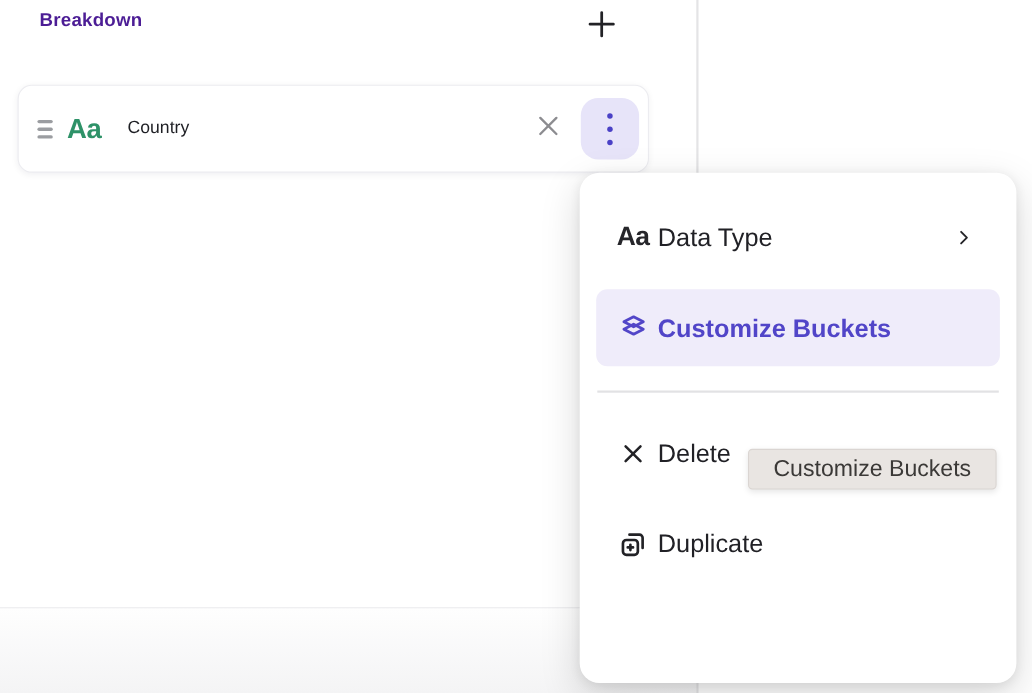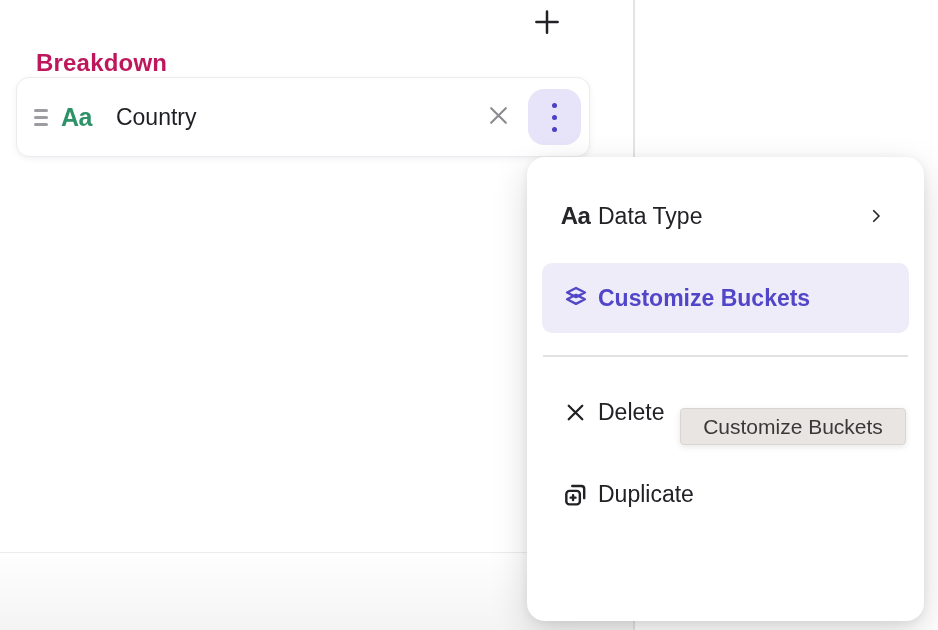--- a/index.html
+++ b/index.html
@@ -14,34 +14,34 @@
 
   
   .v-divider { position:absolute; left:633px; top:0; width:2px; height:630px; background:#e4e4e6; z-index:1; }
 
   
   .footer-divider { position:absolute; left:0; top:552px; width:633px; height:1px; background:#ececee; z-index:1; }
   .footer-area { position:absolute; left:0; top:553px; width:633px; height:77px;
     background:linear-gradient(180deg,#fefefe 0%,#f4f4f5 100%); z-index:0; }
 
   
-  .panel-title { position:absolute; left:36px; top:9px; font-size:24px; font-weight:700; color:#be185d; letter-spacing:.2px; z-index:2;margin-top:40px; }
+  .panel-title { position:absolute; left:36px; top:9px; font-size:17px; font-weight:700; color:#4c1d95; letter-spacing:.2px; z-index:2; }
   .add-btn { position:absolute; left:527px; top:4px; width:40px; height:40px; display:flex; align-items:center; justify-content:center; cursor:pointer; z-index:2; }
 
   
   .field-card {
     position:absolute; left:16px; top:77px; width:574px; height:80px;
     background:#ffffff; border:1px solid #ececf0; border-radius:13px;
     box-shadow:0 2px 6px rgba(25,25,50,.06);
     display:flex; align-items:center; z-index:2;
   }
   .drag-handle { margin-left:17px; width:14px; display:flex; flex-direction:column; gap:4px; cursor:grab; }
   .drag-handle i { display:block; height:3px; border-radius:2px; background:#9b9da1; }
   .type-glyph { margin-left:13px; font-size:25px; font-weight:600; color:#2e9268; letter-spacing:-.5px; }
-  .field-label { margin-left:24px; font-size:23px; font-weight:500; color:#1e1f24;text-align:center; }
+  .field-label { margin-left:24px; font-size:16px; font-weight:500; color:#1e1f24;text-align:center; }
   .close-btn { margin-left:auto; margin-right:16px; width:28px; height:28px; display:flex; align-items:center; justify-content:center; cursor:pointer; }
   .kebab-btn {
     margin-right:8px; width:53px; height:56px; border-radius:16px;
     background:#e7e4f9; display:flex; flex-direction:column; gap:7px;
     align-items:center; justify-content:center; cursor:pointer;
   }
   .kebab-btn i { display:block; width:5px; height:5px; border-radius:50%; background:#4a41c6; }
 
   
   .menu {

